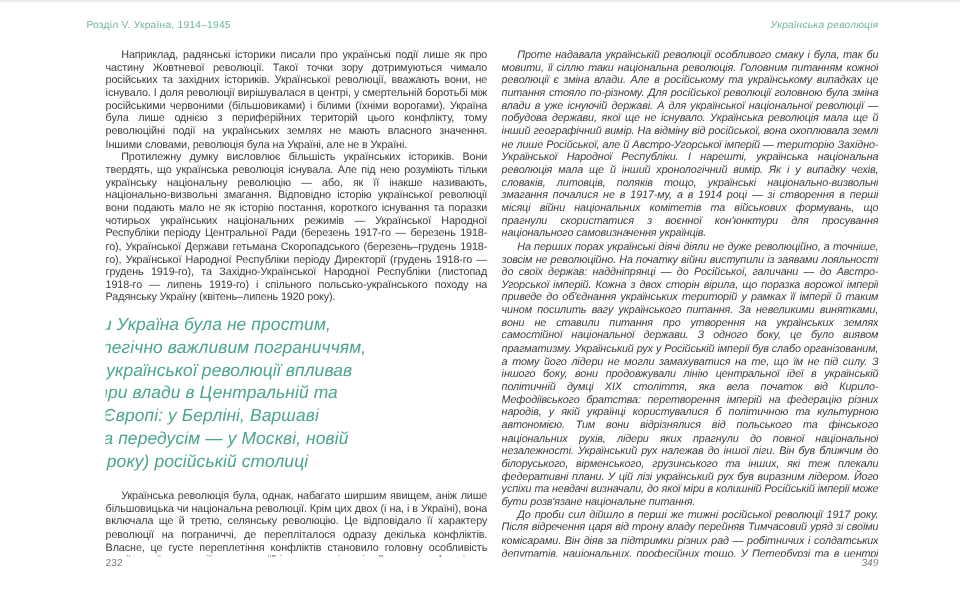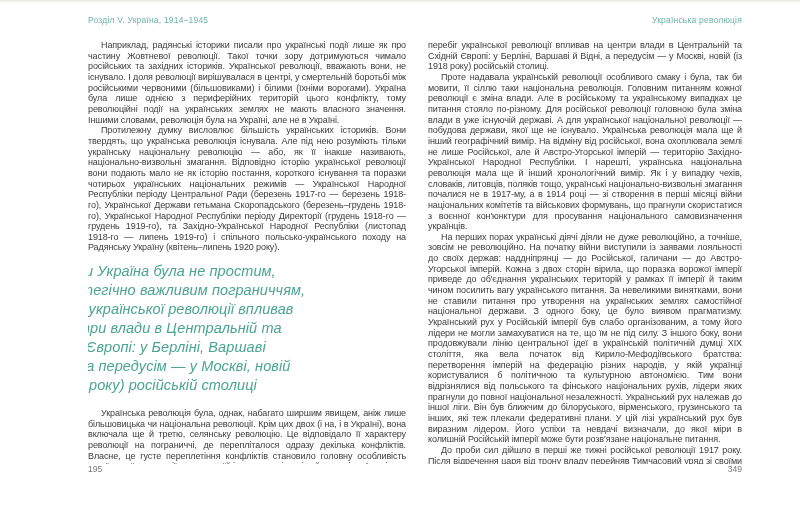--- a/index.html
+++ b/index.html
@@ -15,29 +15,29 @@
     overflow: hidden;
   }
   .spread::before {
     content: "";
     position: absolute; top: 0; left: 0; right: 0; height: 3px;
     background: linear-gradient(#e7e7e3, rgba(255,255,255,0));
     pointer-events: none;
   }
   .page { position: absolute; top: 0; height: 506px; }
   .page-left  { left: 0;    width: 415px; }
-  .page-right { left: 415px; width: 385px; }
+  .page-right { left: 405px; width: 385px; font-style: italic; }
 
   .running-head {
     position: absolute; top: 15px;
     font-size: 8.5px; line-height: 10px;
     letter-spacing: 0.2px;
     color: var(--header-green, #6db3a4);
   }
-  .rh-left  { left: 88px; }
+  .rh-left  { left: 72px; }
   .rh-right { right: 58px; }
 
   .body-col {
     position: absolute; top: 40px;
     height: 424px; overflow: hidden;
     text-align: justify;
     color: var(--body-text, #3c3c3c);
     font-size: 9px; line-height: 10.65px;
     letter-spacing: -0.1px;
   }
@@ -84,28 +84,27 @@
         <div class="pq-line">перебіг української революції впливав</div>
         <div class="pq-line">на центри влади в Центральній та</div>
         <div class="pq-line">Східній Європі: у Берліні, Варшаві</div>
         <div class="pq-line">й Відні, а передусім — у Москві, новій</div>
         <div class="pq-line">(із 1918 року) російській столиці</div>
       </div>
 
       <p class="para indent">Українська революція була, однак, набагато ширшим явищем, аніж лише більшовицька чи національна революції. Крім цих двох (і на, і в Україні), вона включала ще й третю, селянську революцію. Це відповідало її характеру революції на пограниччі, де перепліталося одразу декілька конфліктів. Власне, це густе переплетіння конфліктів становило головну особливість української революції, надавало їй ідентичності, логіки й динаміки. А оскільки Україна була не простим, а стратегічно важливим пограниччям,</p>
     </div>
 
-    <div class="folio folio-left">195</div>
+    <div class="folio folio-left">232</div>
   </div>
 
   <div class="page page-right">
     <div class="running-head rh-right">Українська революція</div>
 
     <div class="body-col col-right">
-      <p class="para">перебіг української революції впливав на центри влади в Центральній та Східній Європі: у Берліні, Варшаві й Відні, а передусім — у Москві, новій (із 1918 року) російській столиці.</p>
       <p class="para indent">Проте надавала українській революції особливого смаку і була, так би мовити, її сіллю таки національна революція. Головним питанням кожної революції є зміна влади. Але в російському та українському випадках це питання стояло по-різному. Для російської революції головною була зміна влади в уже існуючій державі. А для української національної революції — побудова держави, якої ще не існувало. Українська революція мала ще й інший географічний вимір. На відміну від російської, вона охоплювала землі не лише Російської, але й Австро-Угорської імперій — територію Західно-Української Народної Республіки. І нарешті, українська національна революція мала ще й інший хронологічний вимір. Як і у випадку чехів, словаків, литовців, поляків тощо, українські національно-визвольні змагання почалися не в 1917-му, а в 1914 році — зі створення в перші місяці війни національних комітетів та військових формувань, що прагнули скористатися з воєнної кон'юнктури для просування національного самовизначення українців.</p>
       <p class="para indent">На перших порах українські діячі діяли не дуже революційно, а точніше, зовсім не революційно. На початку війни виступили із заявами лояльності до своїх держав: наддніпрянці — до Російської, галичани — до Австро-Угорської імперій. Кожна з двох сторін вірила, що поразка ворожої імперії приведе до об'єднання українських територій у рамках її імперії й таким чином посилить вагу українського питання. За невеликими винятками, вони не ставили питання про утворення на українських землях самостійної національної держави. З одного боку, це було виявом прагматизму. Український рух у Російській імперії був слабо організованим, а тому його лідери не могли замахуватися на те, що їм не під силу. З іншого боку, вони продовжували лінію центральної ідеї в українській політичній думці XIX століття, яка вела початок від Кирило-Мефодіївського братства: перетворення імперій на федерацію різних народів, у якій українці користувалися б політичною та культурною автономією. Тим вони відрізнялися від польського та фінського національних рухів, лідери яких прагнули до повної національної незалежності. Український рух належав до іншої ліги. Він був ближчим до білоруського, вірменського, грузинського та інших, які теж плекали федеративні плани. У цій лізі український рух був виразним лідером. Його успіхи та невдачі визначали, до якої міри в колишній Російській імперії може бути розв'язане національне питання.</p>
       <p class="para indent">До проби сил дійшло в перші же тижні російської революції 1917 року. Після відречення царя від трону владу перейняв Тимчасовий уряд зі своїми комісарами. Він діяв за підтримки різних рад — робітничих і солдатських депутатів, національних, професійних тощо. У Петербурзі та в центрі Росії влада досить швидко перетворилася на двовладдя: рада робітничих</p>
     </div>
 
     <div class="folio folio-right">349</div>
   </div>
 
 </div>
 

